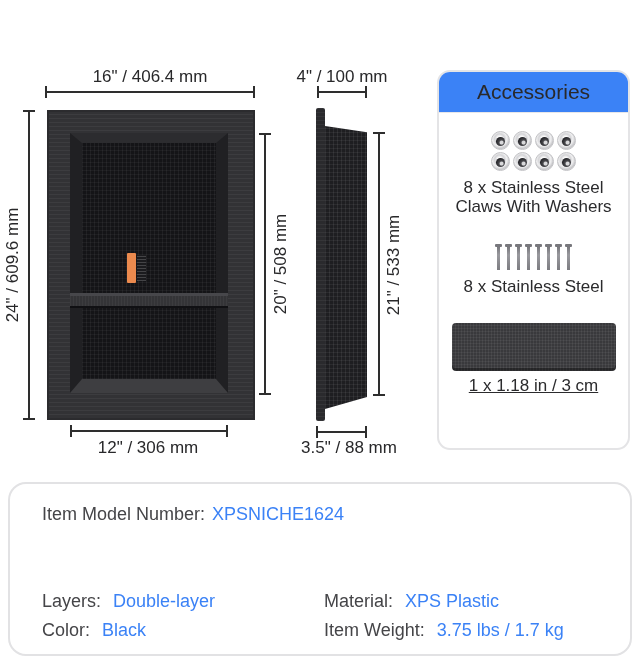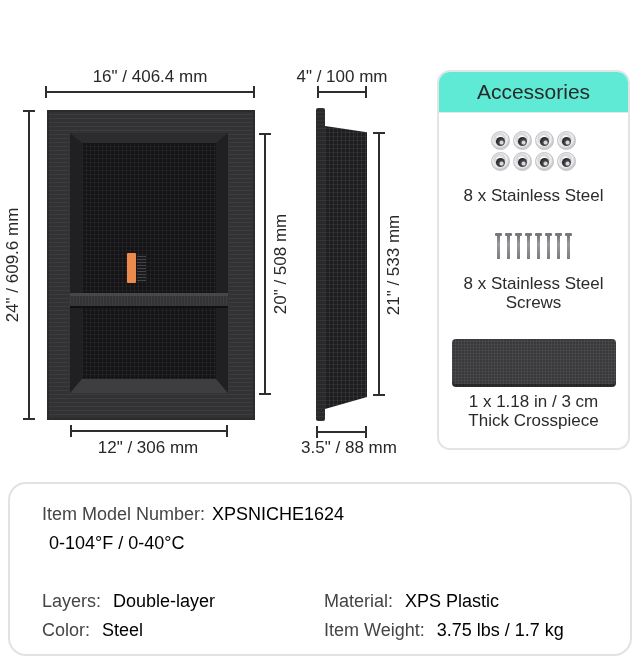--- a/index.html
+++ b/index.html
@@ -59,58 +59,58 @@
     clip-path:polygon(0 0, 100% 2.2%, 100% 95.8%, 0 100%);
   }
 
   
   .acc-panel {
     position:absolute; left:437px; top:70px; width:193px; height:380px;
     background:#ffffff; border:2px solid #e4e4e6; border-radius:13px;
     display:flex; flex-direction:column; align-items:center; overflow:hidden;
   }
   .acc-header {
-    width:100%; height:41px; background:#5eead4; border-bottom:1px solid #e7e7e9;
+    width:100%; height:41px; background:#3b82f6; border-bottom:1px solid #e7e7e9;
     font-size:21px; color:#29292b; text-align:center; line-height:40px;
   }
   .washer-grid { margin-top:18px; display:flex; flex-direction:column; gap:2px; }
   .washer-row { display:flex; gap:3px; }
   .washer {
     width:19px; height:19px; border-radius:50%;
     background:radial-gradient(circle at 45% 40%, #fafafa 0 18%, #d3d3d6 35%, #f0f0f1 52%, #c6c6c9 70%, #efeff0 82%, #d9d9db 100%);
     border:1px solid #c2c2c5; position:relative;
   }
   .washer::before {
     content:""; position:absolute; left:4px; top:5px; width:9px; height:9px; border-radius:50%;
     background:radial-gradient(circle at 62% 62%, #d9d9db 0 18%, #4a4a4e 32%, #232327 70%, #6b6b70 100%);
   }
-  .acc-label { margin-top:15px; font-size:17px; line-height:19px; color:#2b2b2d; text-align:center; }
+  .acc-label { margin-top:7px; font-size:17px; line-height:19px; color:#2b2b2d; text-align:center; }
   .screw-row { margin-top:28px; display:flex; gap:7px; height:26px; align-items:flex-start; }
   .screw { width:3px; height:25px; background:linear-gradient(180deg,#6f6f74,#99999e 40%,#7c7c81); position:relative; margin-top:1px; }
   .screw::before { content:""; position:absolute; top:-1px; left:-2px; width:7px; height:3px; background:#77777c; border-radius:1px; }
   .crosspiece {
     margin-top:27px; width:164px; height:48px; border-radius:4px;
     background-color:#39393c;
     background-image:
       repeating-linear-gradient(90deg, rgba(255,255,255,0.06) 0 1px, transparent 1px 3px),
       repeating-linear-gradient(0deg, rgba(255,255,255,0.05) 0 1px, transparent 1px 3px);
     box-shadow: inset 0 -3px 0 rgba(0,0,0,0.35);
   }
-  .cross-label { margin-top:5px; }
+  .cross-label { margin-top:5px;text-decoration:underline; }
 
   
   .spec-panel {
     position:absolute; left:8px; top:482px; width:624px; height:174px;
     background:#fff; border:2px solid #e2e2e4; border-radius:18px;
     padding:16px 0 0 32px;
   }
   .spec-row { height:29px; line-height:29px; font-size:18px; white-space:nowrap; display:flex; }
   .spec-cell-left { width:282px; }
   .spec-label { color:#454548; }
-  .spec-value { color:#000000; margin-left:7px; }
+  .spec-value { color:#3b82f6; margin-left:7px; }
 </style>
 </head>
 <body>
 
 <div id="stage">
 
   <div class="dim-text" style="left:50px; top:67px; width:200px;">16" / 406.4 mm</div>
   <div class="hline" style="left:45px; top:91px; width:210px;"></div>
 
   <div class="dim-text rot" style="left:-67px; top:255px; width:160px;">24" / 609.6 mm</div>
@@ -154,68 +154,66 @@
       </div>
       <div class="washer-row">
         <span class="washer"></span>
           <span class="washer"></span>
           <span class="washer"></span>
           <span class="washer"></span>
       </div>
     </div>
     <div class="acc-label">
       <div>8 x Stainless Steel</div>
+      <div>Claws With Washers</div>
     </div>
 
     <div class="screw-row">
       <span class="screw"></span>
         <span class="screw"></span>
         <span class="screw"></span>
         <span class="screw"></span>
         <span class="screw"></span>
         <span class="screw"></span>
         <span class="screw"></span>
         <span class="screw"></span>
     </div>
     <div class="acc-label">
       <div>8 x Stainless Steel</div>
-      <div>Screws</div>
     </div>
 
     <div class="crosspiece"></div>
     <div class="acc-label cross-label">
       <div>1 x 1.18 in / 3 cm</div>
-      <div>Thick Crosspiece</div>
     </div>
   </div>
 
   <div class="spec-panel">
     <div class="spec-row">
       <span class="spec-label">Item Model Number:</span>
       <span class="spec-value">XPSNICHE1624</span>
     </div>
     <div class="spec-row">
-      <span class="spec-value">0-104°F / 0-40°C</span>
     </div>
     <div class="spec-row">
     </div>
     <div class="spec-row">
       <span class="spec-cell-left">
         <span class="spec-label">Layers:</span>
         <span class="spec-value">Double-layer</span>
       </span>
       <span>
         <span class="spec-label">Material:</span>
         <span class="spec-value">XPS Plastic</span>
       </span>
     </div>
     <div class="spec-row">
       <span class="spec-cell-left">
         <span class="spec-label">Color:</span>
-        <span class="spec-value">Steel</span>
+        <span class="spec-value">Black</span>
       </span>
       <span>
         <span class="spec-label">Item Weight:</span>
         <span class="spec-value">3.75 lbs / 1.7 kg</span>
       </span>
     </div>
   </div>
 
 </div>
 

